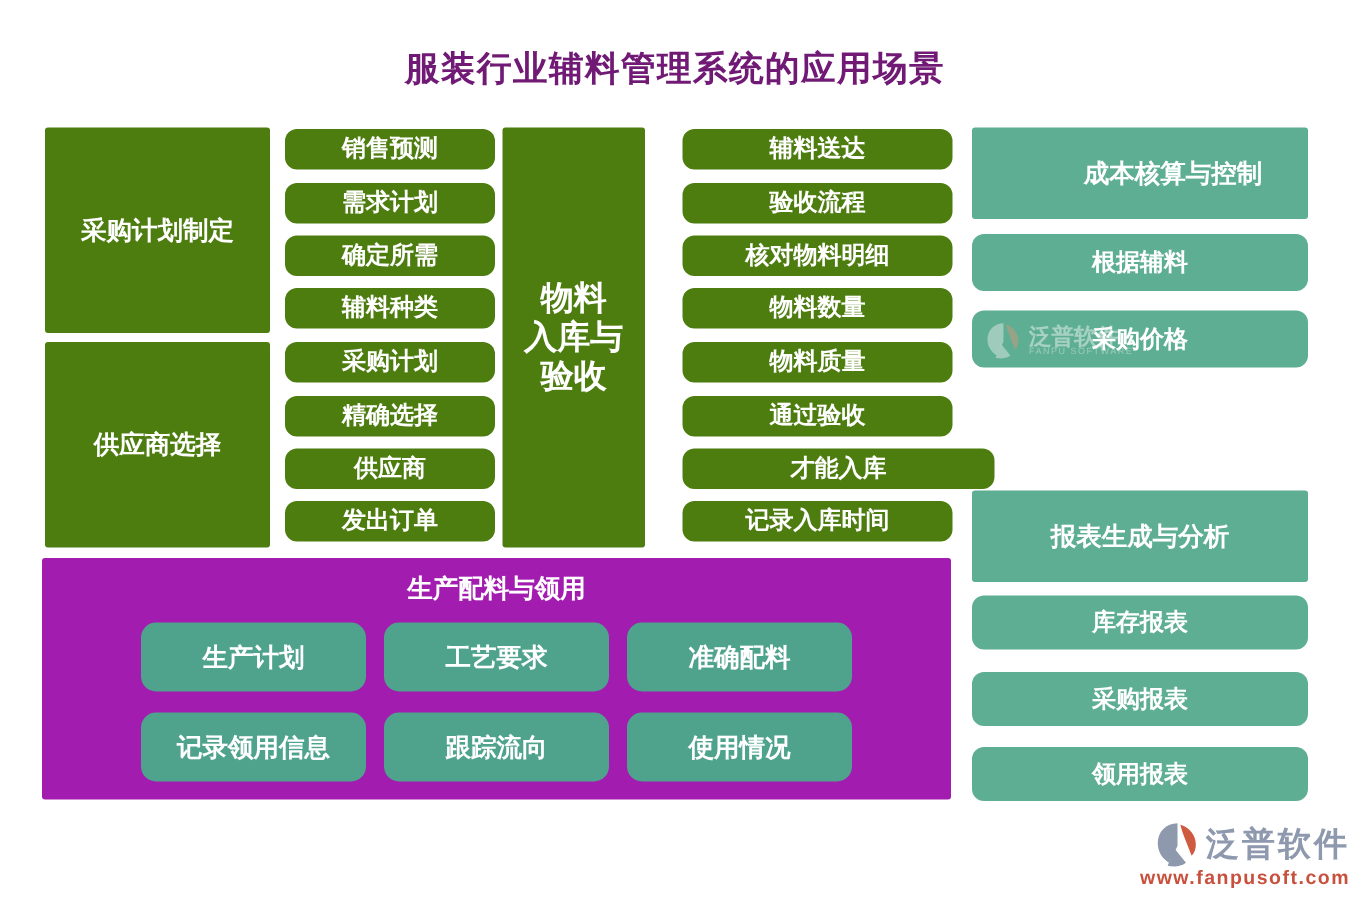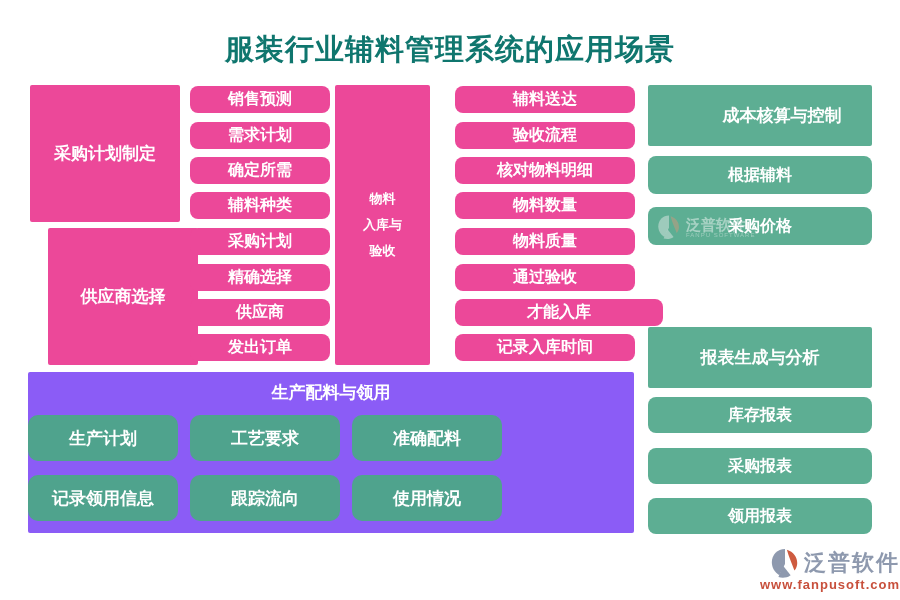--- a/index.html
+++ b/index.html
@@ -1,35 +1,35 @@
 <!DOCTYPE html>
 <html><head>
 <meta charset="utf-8">
 <style>
   html,body { margin:0; padding:0; background:#ffffff; font-family:"Liberation Sans","DejaVu Sans",sans-serif; }
   .canvas { position:relative; width:900px; height:600px; background:#ffffff; overflow:hidden; }
 
   .title { position:absolute; top:30px; left:0; width:100%; text-align:center;
-           font-size:29px; font-weight:bold; color:#0f766e; letter-spacing:1px; }
+           font-size:23px; font-weight:bold; color:#701a75; letter-spacing:1px; }
 
   .node { position:absolute; display:flex; align-items:center; justify-content:center;
           color:#ffffff; font-weight:bold; text-align:center; box-sizing:border-box; }
-  .blue  { background:#ec4899; }
+  .blue  { background:#4d7c0f; }
   .green { background:#5DAE93; }
   .green-dk { background:#4FA38D; }
 
   .hdr-lg { font-size:17px; border-radius:2px; }
   .btn-sm { font-size:16px; border-radius:8px; }
-  .vert   { font-size:13px; line-height:26px; border-radius:2px;align-items:center; }
+  .vert   { font-size:22px; line-height:26px; border-radius:2px;align-items:center; }
 
   .bottom-box { position:absolute; left:28px; top:372px; width:606px; height:161px;
-                background:#8b5cf6; border-radius:2px; }
+                background:#a21caf; border-radius:2px; }
   .bottom-title { position:absolute; top:9px; left:0; width:100%; text-align:center;
                   color:#fff; font-size:17px; font-weight:bold; }
-  .btn-row { position:absolute; left:0; width:100%; display:flex; gap:12px; }
+  .btn-row { position:absolute; left:0; width:100%; display:flex; justify-content:center; gap:12px; }
   .btn-lg { width:150px; height:46px; border-radius:10px; display:flex; align-items:center;
             justify-content:center; color:#fff; font-size:17px; font-weight:bold; }
 
   .watermark { position:absolute; left:656px; top:214px; display:flex; align-items:center;
                gap:4px; opacity:0.55; pointer-events:none; }
   .wm-txt { color:rgba(250,250,250,0.85); font-size:15px; font-weight:bold; line-height:15px; }
   .wm-sub { color:rgba(250,250,250,0.7); font-size:6px; letter-spacing:1px; }
 
   .logo { position:absolute; left:760px; top:547px; display:flex; flex-direction:column;
           align-items:flex-end; }
@@ -38,21 +38,21 @@
   .logo-url { font-size:13px; font-weight:bold; color:#C8503C; letter-spacing:1px; margin-top:-2px; }
 </style>
 </head>
 <body>
 
 <div class="canvas">
 
   <div class="title">服装行业辅料管理系统的应用场景</div>
 
   <div class="node blue hdr-lg" style="left:30px; top:85px; width:150px; height:137px;">采购计划制定</div>
-  <div class="node blue hdr-lg" style="left:30px; top:228px; width:150px; height:137px;margin-left:18px;">供应商选择</div>
+  <div class="node blue hdr-lg" style="left:30px; top:228px; width:150px; height:137px;">供应商选择</div>
 
   <div class="node blue btn-sm" style="left:190px; top:86px;  width:140px; height:27px;">销售预测</div>
   <div class="node blue btn-sm" style="left:190px; top:122px; width:140px; height:27px;">需求计划</div>
   <div class="node blue btn-sm" style="left:190px; top:157px; width:140px; height:27px;">确定所需</div>
   <div class="node blue btn-sm" style="left:190px; top:192px; width:140px; height:27px;">辅料种类</div>
   <div class="node blue btn-sm" style="left:190px; top:228px; width:140px; height:27px;">采购计划</div>
   <div class="node blue btn-sm" style="left:190px; top:264px; width:140px; height:27px;">精确选择</div>
   <div class="node blue btn-sm" style="left:190px; top:334px; width:140px; height:27px;">发出订单</div>
   <div class="node blue btn-sm" style="left:190px; top:299px; width:140px; height:27px;">供应商</div>
 

